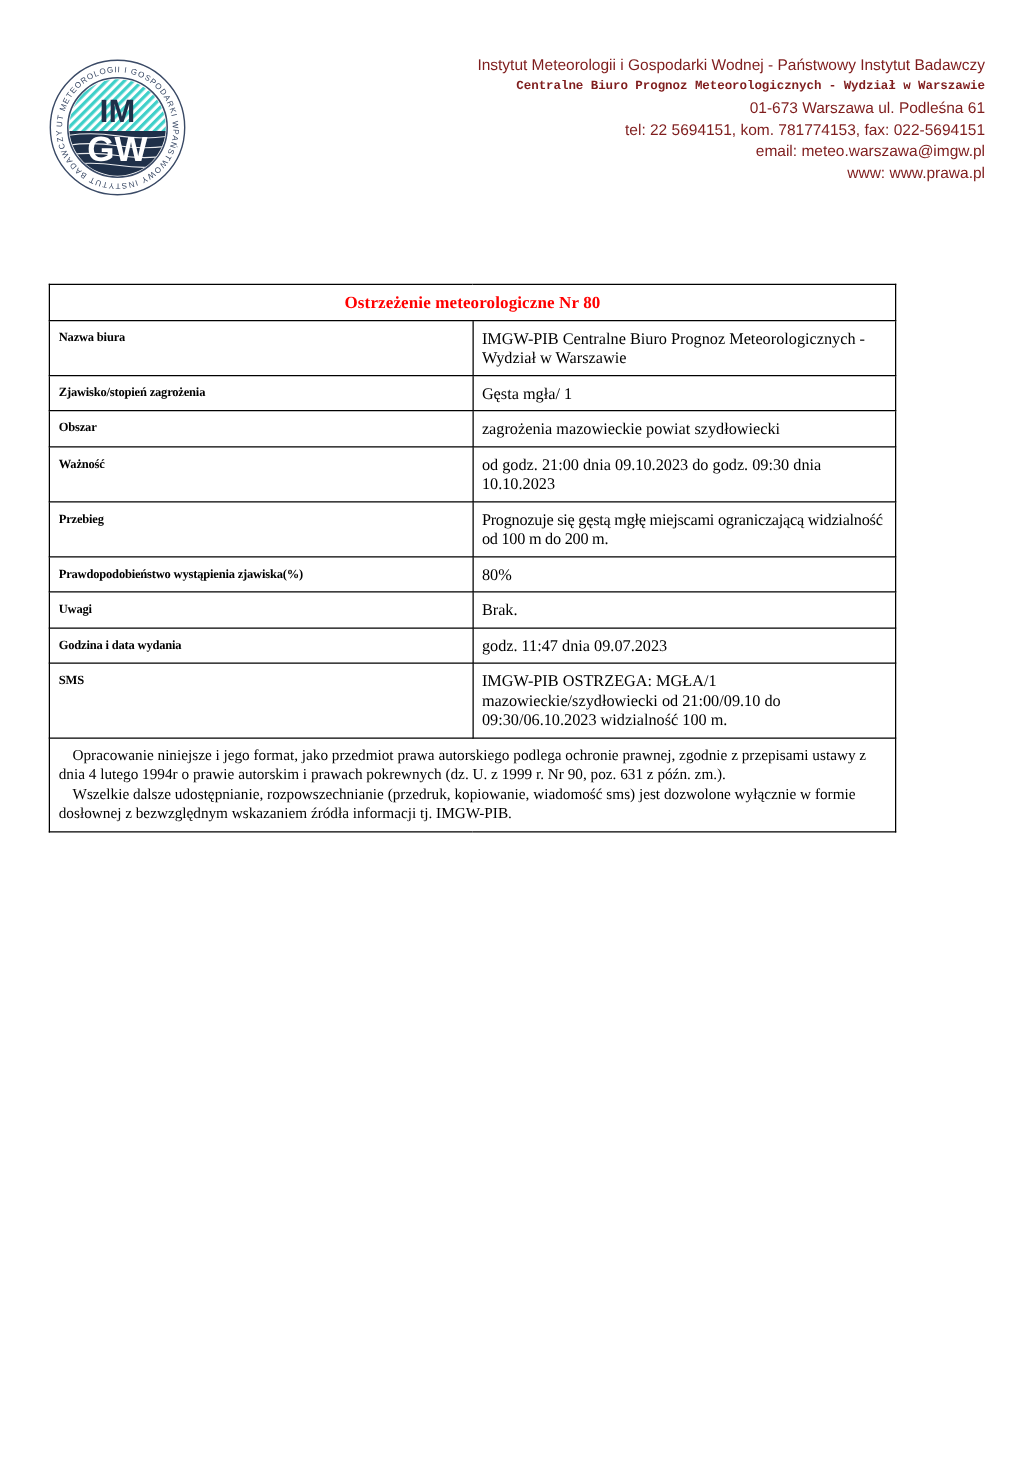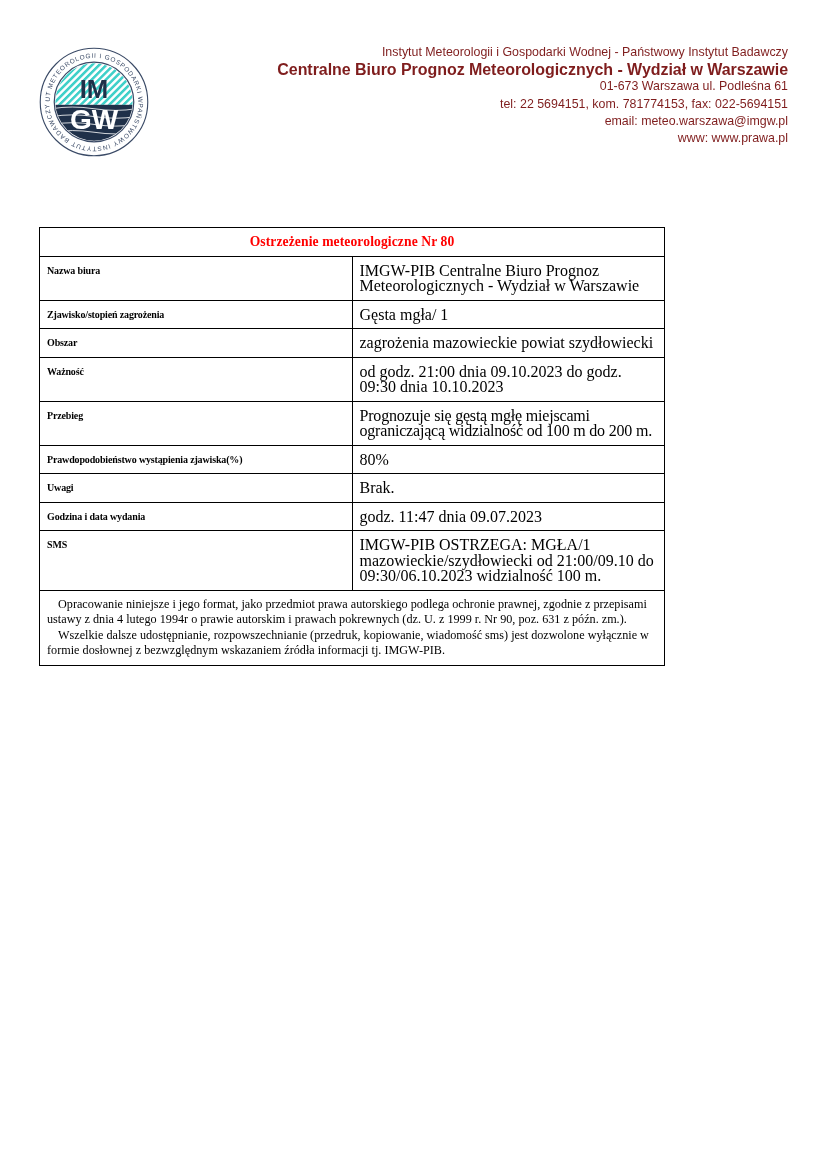--- a/index.html
+++ b/index.html
@@ -37,32 +37,33 @@
     text-align: right;
     font-family: "Liberation Sans", "DejaVu Sans", sans-serif;
     color: #7f1d1d;
     font-size: 12.4px;
     line-height: 17.2px;
     padding-right: 2px;
     padding-top: 4px;
   }
   .header-text .strong {
     font-weight: bold;
-    font-size: 16px;
+    font-size: 10px;
     letter-spacing: -0.05px;
+    font-family: Liberation Mono, monospace;
   }
 
   
   .warning-table-wrap {
     padding: 0 38px 0 39px;
     margin-top: 69px;
     box-sizing: border-box;
   }
   table.warning-table {
-    width: 626px;
+    width: 678px;
     border-collapse: collapse;
     table-layout: fixed;
     font-size: 12.1px;
   }
   table.warning-table td {
     border: 1px solid #000000;
     padding: 6px 7px 6px 7px;
     vertical-align: top;
     line-height: 15.5px;
   }
@@ -74,21 +75,21 @@
     padding: 9px 6px 10px 6px;
     letter-spacing: 0.1px;
   }
   td.label-cell {
     width: 199px;
     font-weight: bold;
     font-size: 10px;
     letter-spacing: -0.15px;
   }
   td.value-cell {
-    font-size: 16px;
+    font-size: 13px;
   }
   td.tall { padding-top: 8px; padding-bottom: 9px; }
   td.tall2 { padding-top: 7px; padding-bottom: 20px; }
 
   .b { font-weight: normal; }
   .tight { letter-spacing: -0.2px; }
 
   td.footer-cell {
     font-size: 12.2px;
     line-height: 16.6px;

